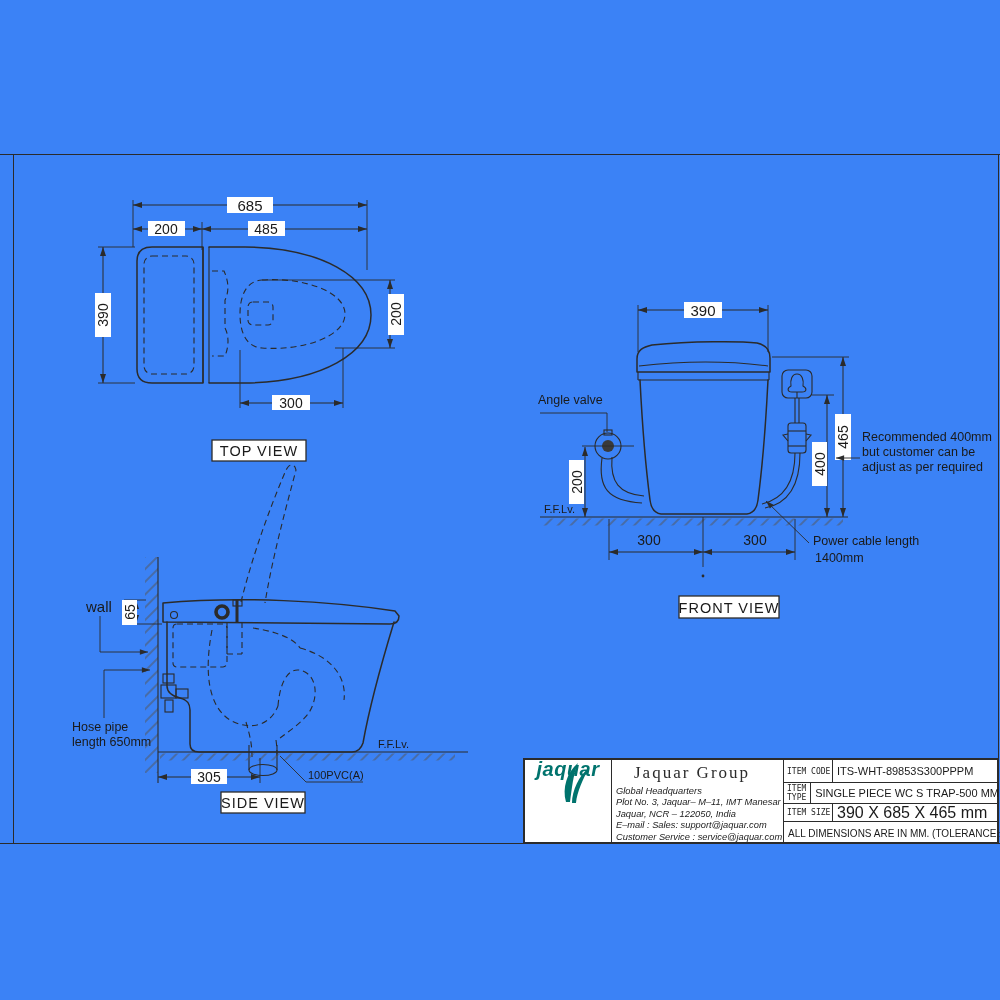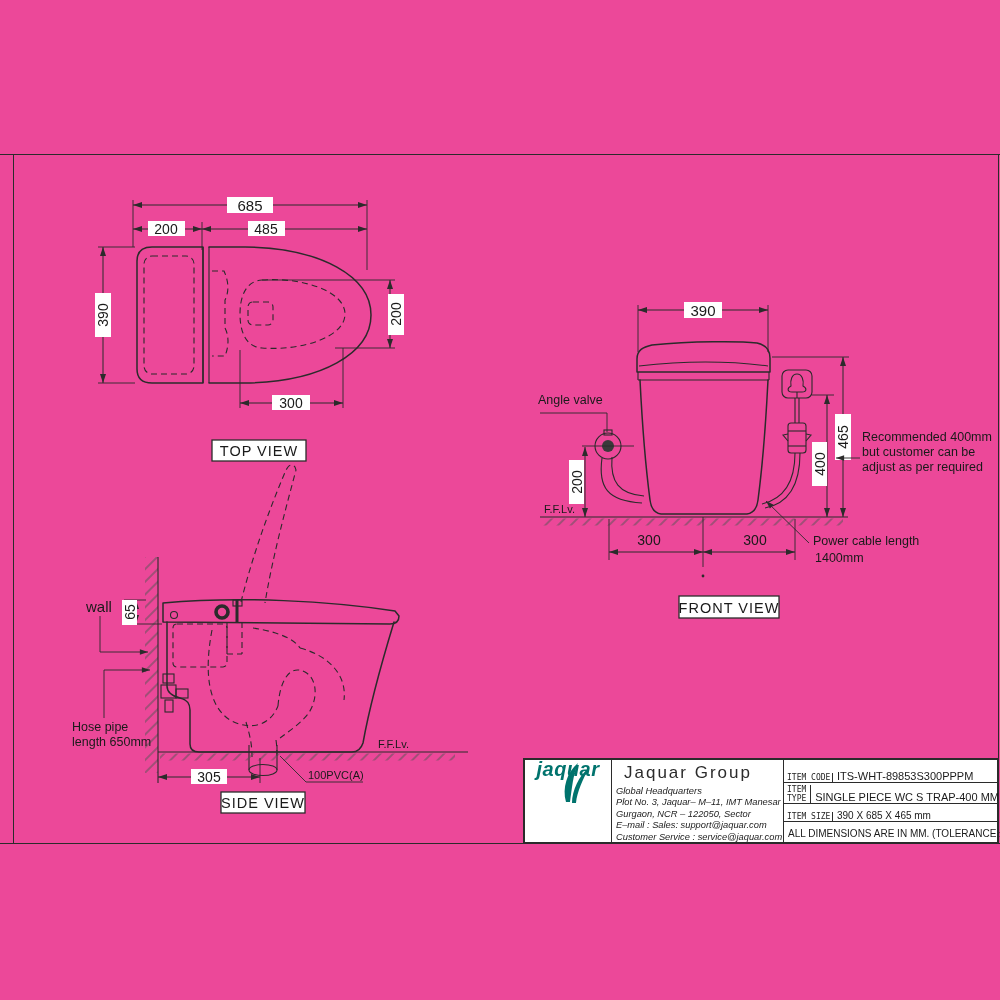--- a/index.html
+++ b/index.html
@@ -1,16 +1,16 @@
 <!DOCTYPE html>
 <html><head>
 <meta charset="utf-8">
 <style>
   html,body{margin:0;padding:0;background:#fff;}
-  #stage{position:relative;width:1000px;height:1000px;background:#ec4899;overflow:hidden;
+  #stage{position:relative;width:1000px;height:1000px;background:#3b82f6;overflow:hidden;
          font-family:"Liberation Sans",sans-serif;color:#1a1a1a;}
   svg{position:absolute;left:0;top:0;}
   svg text{font-family:"Liberation Sans",sans-serif;fill:#1a1a1a;}
   .ln{stroke:#2b2b2b;stroke-width:1;fill:none;}
   .obj{stroke:#2b2b2b;stroke-width:1.5;fill:none;stroke-linejoin:round;stroke-linecap:round;}
   .obj2{stroke:#2b2b2b;stroke-width:1.1;fill:none;}
   .dash{stroke:#2b2b2b;stroke-width:1.1;fill:none;stroke-dasharray:6 4;stroke-linecap:butt;}
   .dim{stroke:#2b2b2b;stroke-width:1;fill:none;}
   .ext{stroke:#2b2b2b;stroke-width:0.9;fill:none;}
   .dtxt{font-size:14px;}
@@ -21,25 +21,25 @@
   .vtxt{font-size:14.5px;letter-spacing:1px;}
   
   .tb{position:absolute;left:523px;top:758px;width:476px;height:86px;border:2px solid #2b2b2b;
       box-sizing:border-box;background:#fff;}
   .tb-logo{position:absolute;left:0;top:0;width:87px;height:100%;border-right:1.5px solid #2b2b2b;
       box-sizing:border-box;text-align:center;}
   .tb-logo .word{display:block;margin-top:-2px;font-size:20px;font-weight:bold;font-style:italic;
       letter-spacing:0.5px;}
   .tb-addr{position:absolute;left:87px;top:0;width:172px;height:100%;border-right:1.5px solid #2b2b2b;
       box-sizing:border-box;padding:2px 4px;}
-  .tb-company{font-family:Liberation Sans, sans-serif;font-size:17px;letter-spacing:2px;
-      color:#2b2b2b;margin:1px 0 3px 8px;white-space:nowrap;}
+  .tb-company{font-family:Liberation Serif, serif;font-size:17px;letter-spacing:2px;
+      color:#2b2b2b;margin:1px 0 3px 18px;white-space:nowrap;}
   .tb-line{font-size:9.3px;line-height:11.4px;white-space:nowrap;color:#222;font-style:italic;}
   .tb-right{position:absolute;left:259px;top:0;width:215px;height:100%;}
-  .tb-row{display:flex;border-bottom:1.5px solid #2b2b2b;box-sizing:border-box;align-items:flex-end;}
+  .tb-row{display:flex;border-bottom:1.5px solid #2b2b2b;box-sizing:border-box;}
   .tb-row:last-child{border-bottom:none;}
   .tb-lab{width:49px;border-right:1.5px solid #2b2b2b;box-sizing:border-box;
       font-family:"DejaVu Sans Mono",monospace;font-size:8px;letter-spacing:0;
       display:flex;align-items:center;padding-left:3px;color:#222;}
   .tb-val{flex:1;display:flex;align-items:center;padding-left:4px;font-size:11px;white-space:nowrap;}
   .tb-note{height:23px;display:flex;align-items:center;padding-left:4px;font-size:10px;
       white-space:nowrap;}
   .r1{height:23px;} .r2{height:21px;} .r3{height:18px;}
 </style>
 </head>
@@ -277,34 +277,34 @@
     <svg width="87" height="48" viewBox="0 0 87 48">
       <path d="M41,42 C37,28 42,12 53,3 C48,15 47,28 45,42 Z" fill="#00736d"></path>
       <path d="M47,43 C47,31 54,15 64,8 C58,19 52,32 51,43 Z" fill="#00736d"></path>
     </svg>
     <span class="word" style="color:#00736d">jaquar</span>
   </div>
   <div class="tb-addr">
     <div class="tb-company">Jaquar Group</div>
     <div class="tb-line">Global Headquarters</div>
     <div class="tb-line">Plot No. 3, Jaquar– M–11, IMT Manesar</div>
-    <div class="tb-line">Gurgaon, NCR – 122050, Sector</div>
+    <div class="tb-line">Jaquar, NCR – 122050, India</div>
     <div class="tb-line">E–mail : Sales: support@jaquar.com</div>
     <div class="tb-line">Customer Service : service@jaquar.com</div>
   </div>
   <div class="tb-right">
     <div class="tb-row r1">
       <div class="tb-lab">ITEM CODE</div>
       <div class="tb-val">ITS-WHT-89853S300PPPM</div>
     </div>
     <div class="tb-row r2">
       <div class="tb-lab">ITEM TYPE</div>
-      <div class="tb-val">SINGLE PIECE WC S TRAP-400 MM</div>
+      <div class="tb-val">SINGLE PIECE WC S TRAP-500 MM</div>
     </div>
     <div class="tb-row r3">
       <div class="tb-lab">ITEM SIZE</div>
-      <div class="tb-val" style="font-size:10px">390 X 685 X 465 mm</div>
+      <div class="tb-val" style="font-size:16px">390 X 685 X 465 mm</div>
     </div>
     <div class="tb-note">ALL DIMENSIONS ARE IN MM. (TOLERANCE ± 5 MM)</div>
   </div>
 </div>
 
 </div>
 
 </body></html>

